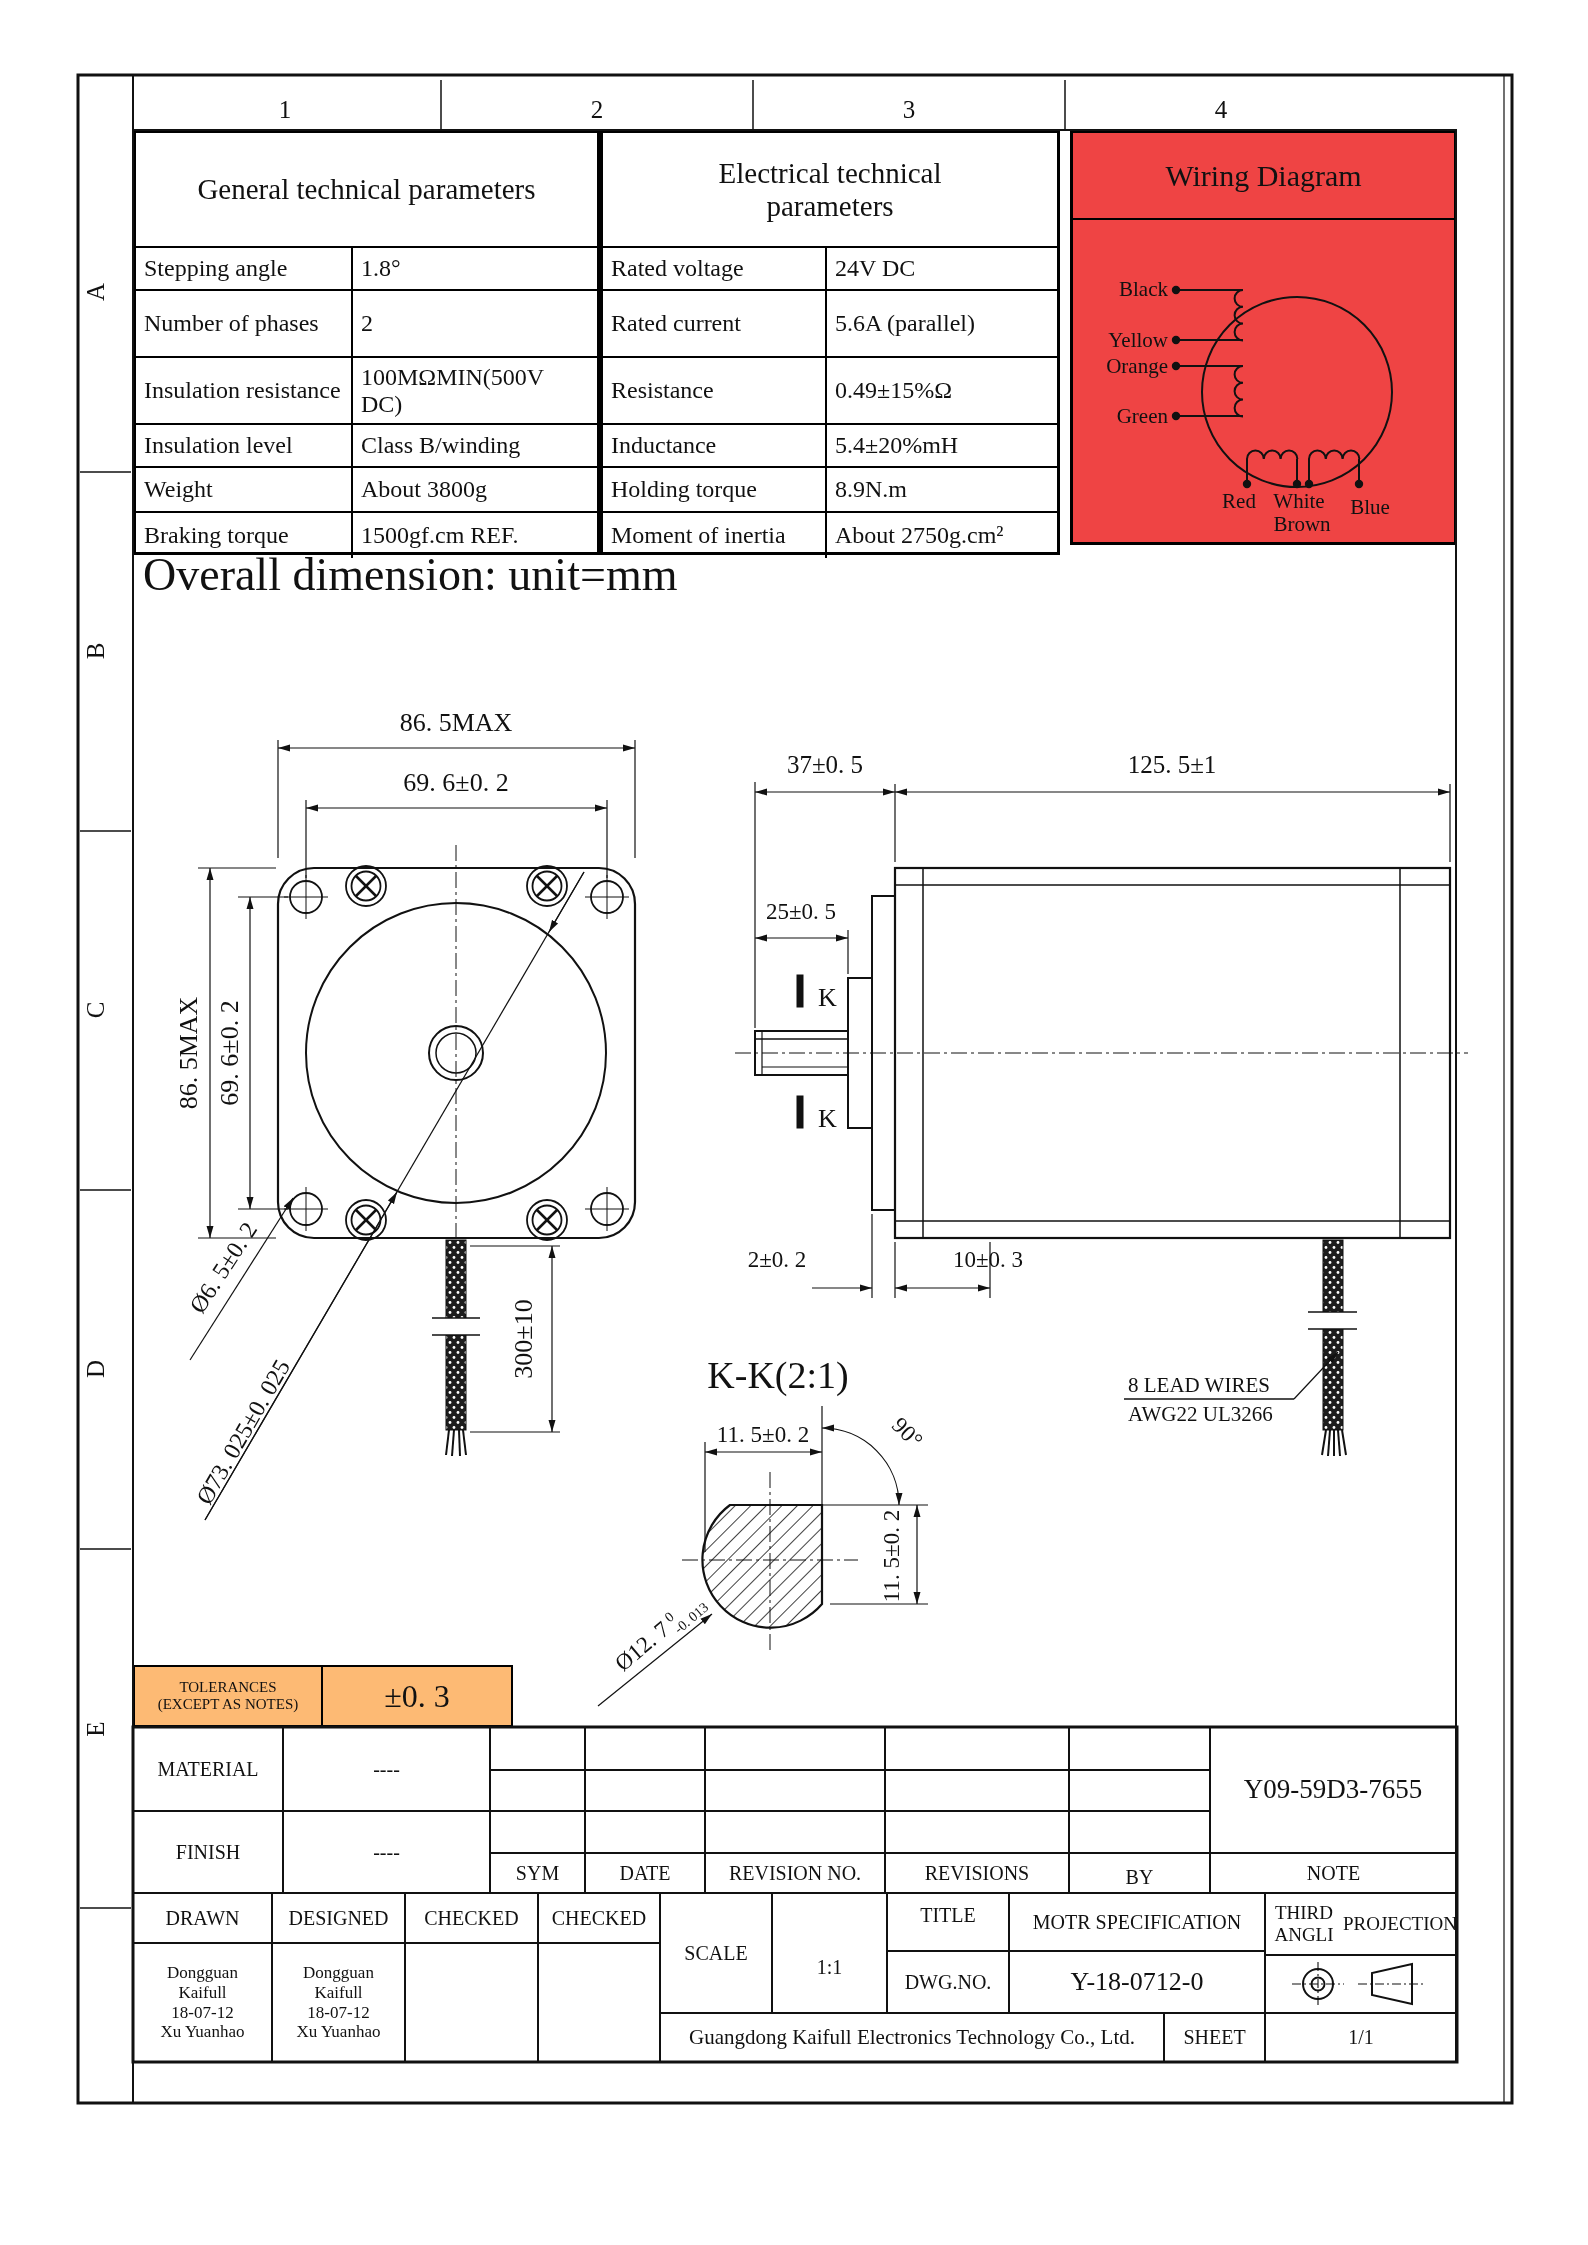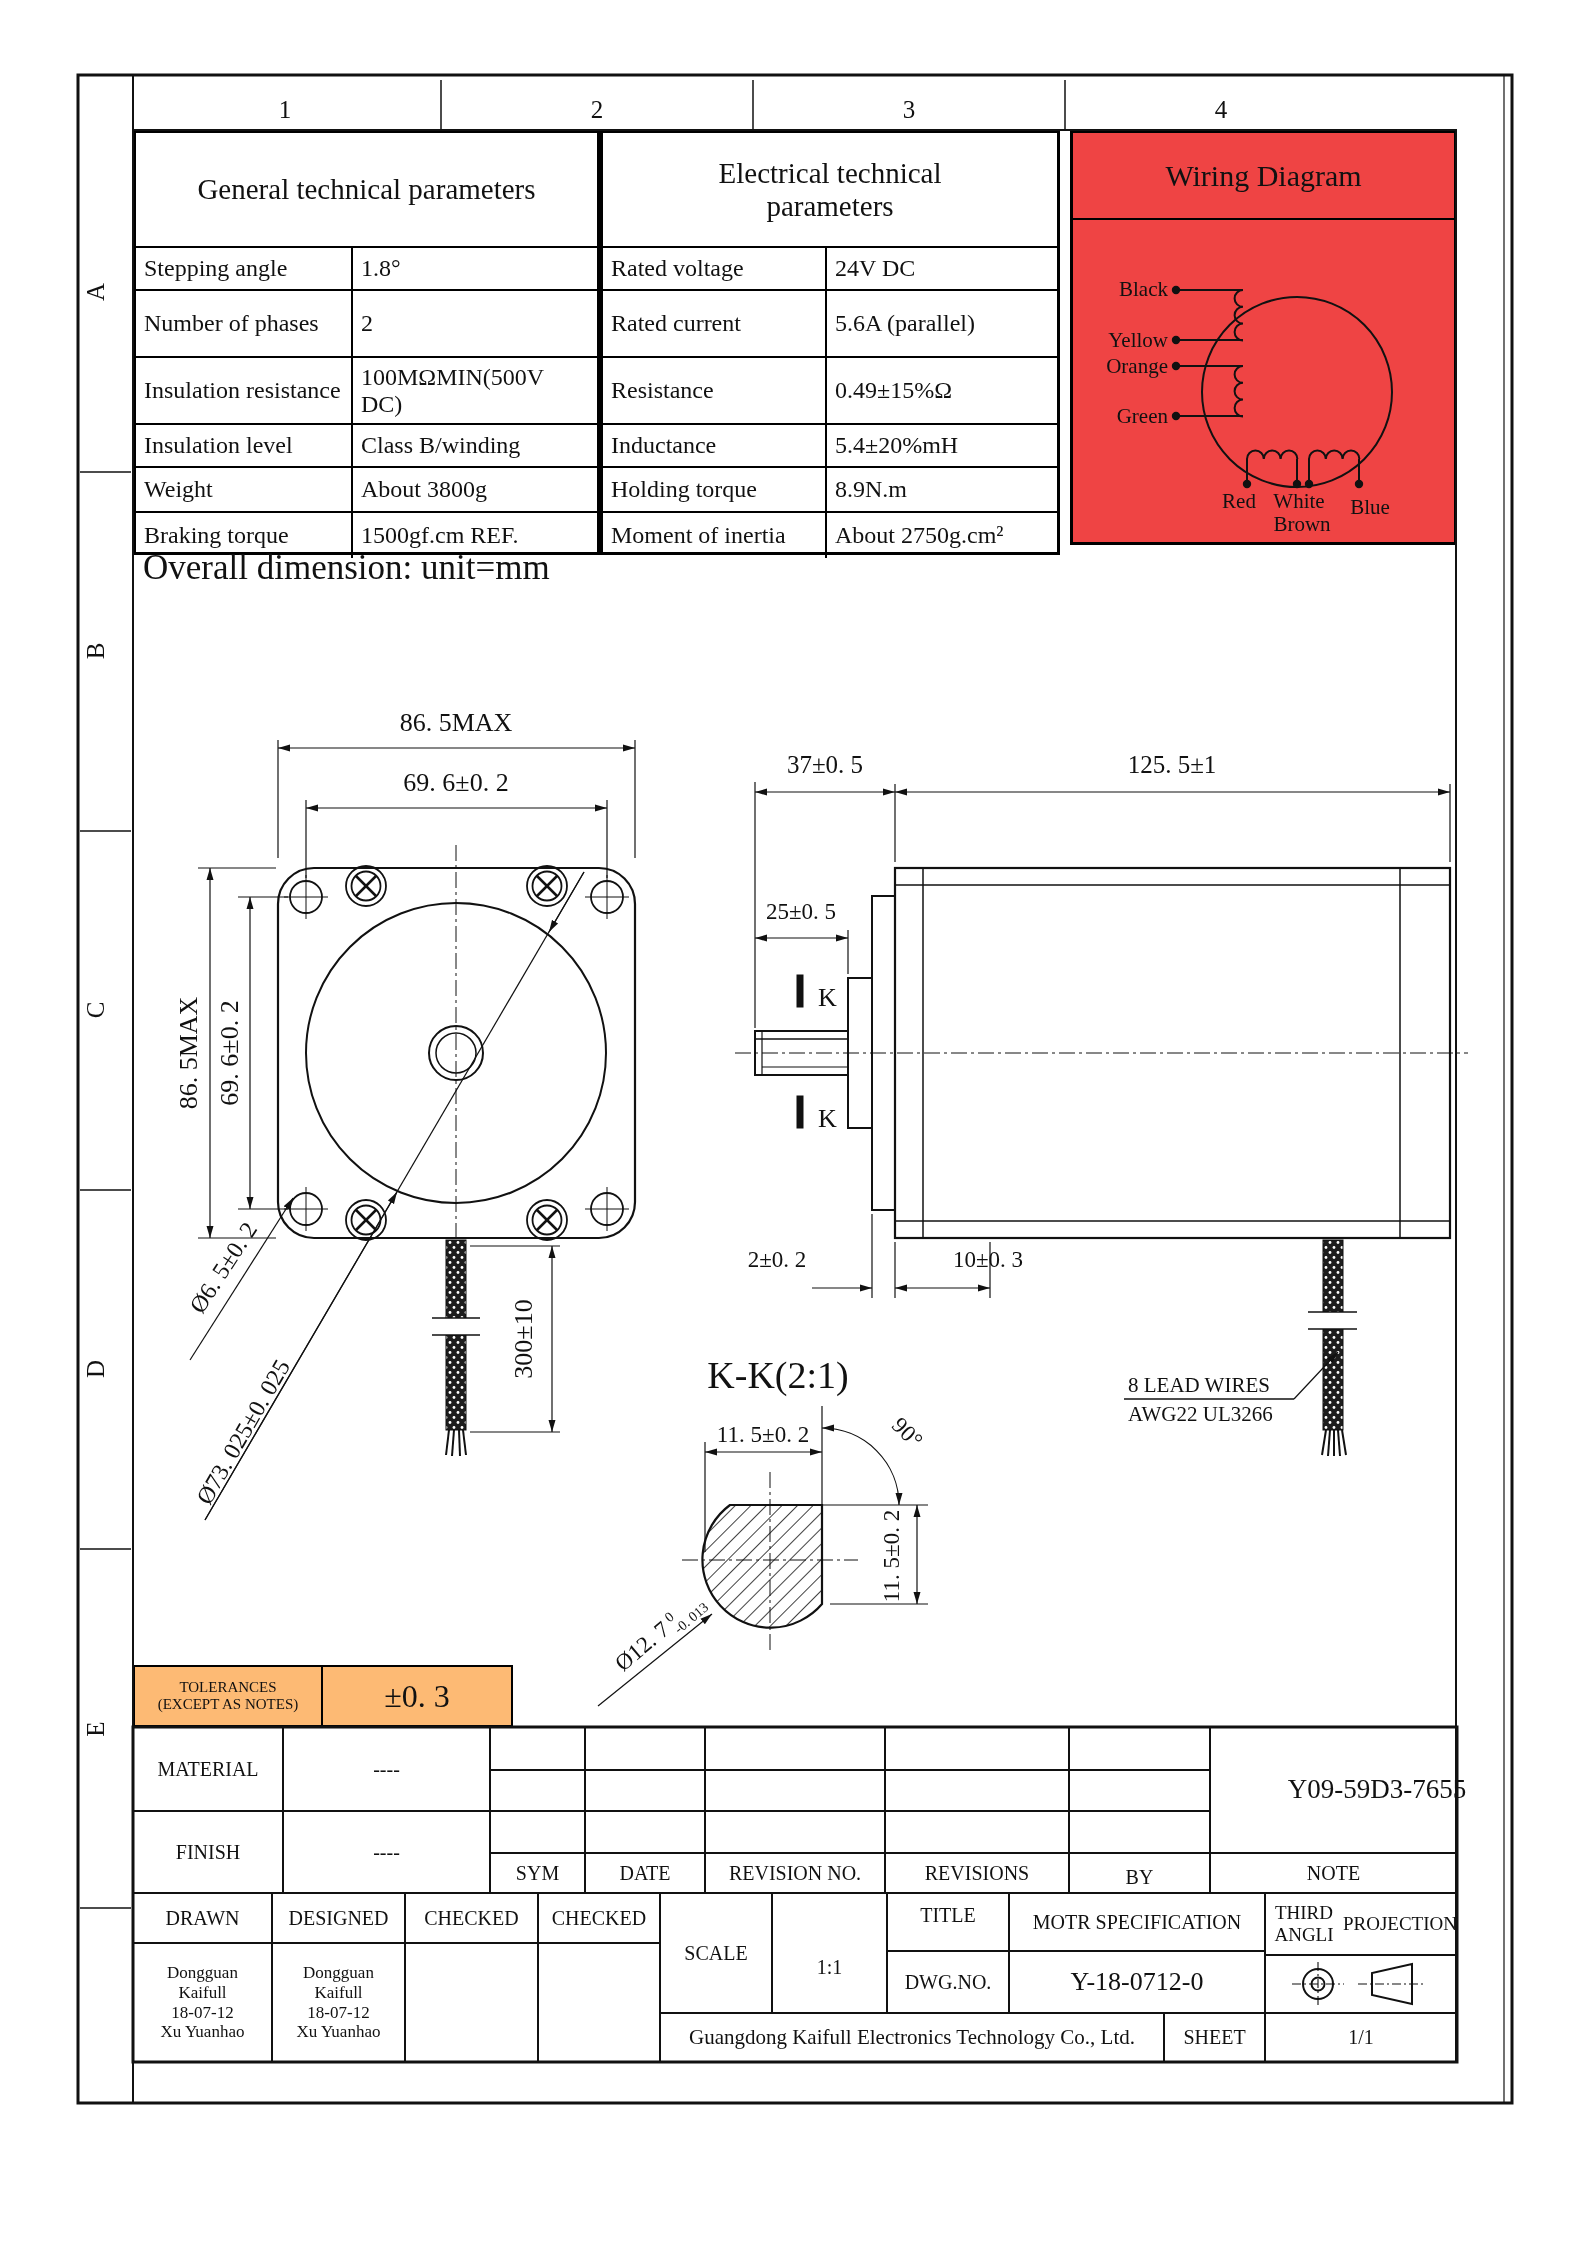--- a/index.html
+++ b/index.html
@@ -12,21 +12,21 @@
   .tbl>div{border-right:2px solid #000;border-bottom:2px solid #000;display:flex;align-items:center;
            padding:2px 8px;font-size:24px;line-height:1.12;box-sizing:border-box}
   .tbl>div.t-title{grid-column:1/3;justify-content:center;text-align:center;font-size:29px;border-right:none}
   .tbl>div.lc{border-right:none}
   .tbl>div.lr{border-bottom:none}
 
   .wbox{position:absolute;left:1070px;top:130px;width:387px;height:415px;border:3px solid #000;
         box-sizing:border-box;background:#ef4444}
   .wbox .wtitle{height:85px;border-bottom:2px solid #000;display:flex;align-items:center;justify-content:center;
         font-size:30px}
-  .heading{position:absolute;left:143px;top:548px;font-size:35px}
+  .heading{position:absolute;left:143px;top:548px;font-size:46px}
 
   .tb-text{position:absolute;display:flex;align-items:center;justify-content:center;text-align:center;
            font-size:20px;line-height:1.15;box-sizing:border-box}
   .tolbox{position:absolute;border:2px solid #000;box-sizing:border-box;display:flex;flex-direction:column;
           align-items:center;justify-content:center;text-align:center;background:#fdba74}
 </style>
 </head>
 <body>
 
 <div class="sheet">
@@ -108,21 +108,21 @@
       <span>Xu Yuanhao</span>
   </div>
 
   <div class="tb-text" style="left:660px;top:1893px;width:112px;height:120px">SCALE</div>
   <div class="tb-text" style="left:772px;top:1893px;width:115px;height:148px">1:1</div>
   <div class="tb-text" style="left:887px;top:1893px;width:122px;height:44px">TITLE</div>
   <div class="tb-text" style="left:1009px;top:1893px;width:256px;height:58px">MOTR SPECIFICATION</div>
   <div class="tb-text" style="left:887px;top:1951px;width:122px;height:62px">DWG.NO.</div>
   <div class="tb-text" style="left:1009px;top:1951px;width:256px;height:62px;font-size:26px">Y-18-0712-0</div>
 
-  <div class="tb-text" style="left:1228px;top:1727px;width:298px;height:126px;font-size:27px">Y09-59D3-7655</div>
+  <div class="tb-text" style="left:1184px;top:1727px;width:298px;height:126px;font-size:27px">Y09-59D3-7655</div>
   <div class="tb-text" style="left:1210px;top:1853px;width:247px;height:40px">NOTE</div>
   <div class="tb-text" style="left:1265px;top:1893px;width:192px;height:62px;font-size:19px;flex-direction:row">
     <span>THIRD ANGLI</span>
     <span>PROJECTION</span>
   </div>
   <div class="tb-text" style="left:660px;top:2013px;width:504px;height:49px;font-size:21px">Guangdong Kaifull Electronics Technology Co., Ltd.</div>
   <div class="tb-text" style="left:1164px;top:2013px;width:101px;height:49px">SHEET</div>
   <div class="tb-text" style="left:1265px;top:2013px;width:192px;height:49px">1/1</div>
 
   <svg class="overlay" width="1588" height="2245" viewBox="0 0 1588 2245">

